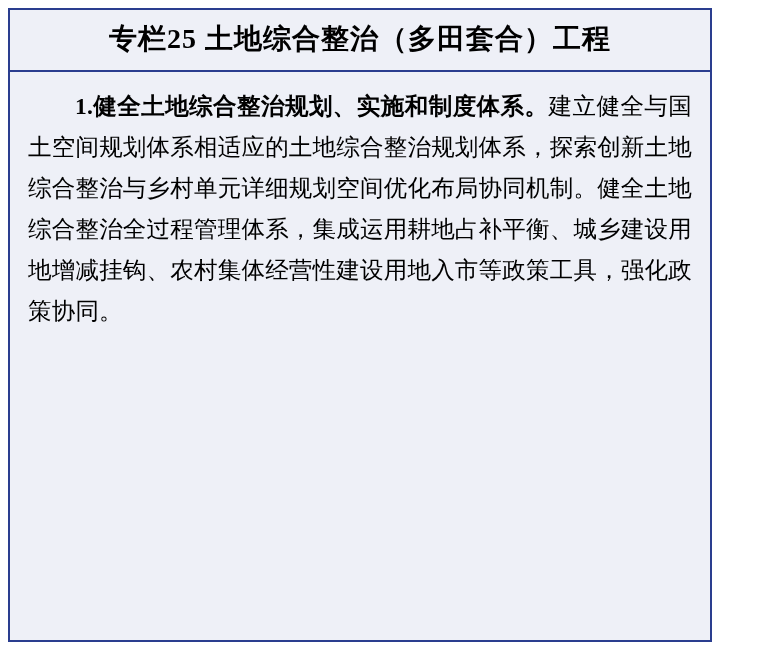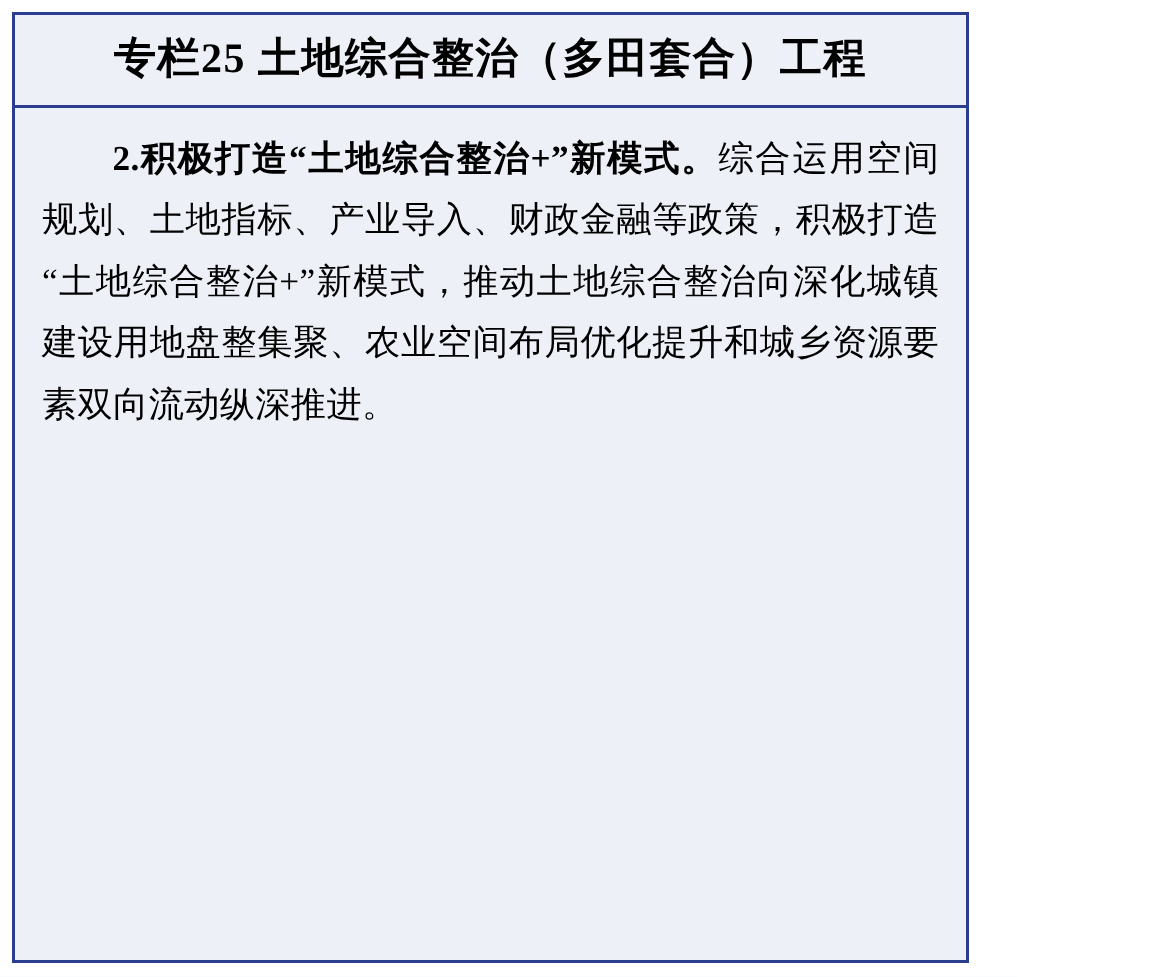--- a/index.html
+++ b/index.html
@@ -9,21 +9,21 @@
   }
   body {
     width: 768px;
     height: 651px;
     font-family: "Liberation Serif", "DejaVu Serif", serif;
   }
   .box {
     position: absolute;
     left: 8px;
     top: 8px;
-    width: 638px;
+    width: 704px;
     height: 634px;
     box-sizing: border-box;
     border: 2px solid #2a3d8f;
     background: #eef0f7;
     display: flex;
     flex-direction: column;
   }
   .title-bar {
     flex: 0 0 auto;
     border-bottom: 2px solid #2a3d8f;
@@ -61,20 +61,20 @@
 <body>
 
 <div class="box">
 
   <div class="title-bar">
     <span class="title-text">专栏25  土地综合整治（多田套合）工程</span>
   </div>
 
   <div class="body-area">
 
+    <p class="para">
+      <span class="lead">1.健全土地综合整治规划、实施和制度体系。</span><span>建立健全与国土空间规划体系相适应的土地综合整治规划体系，探索创新土地综合整治与乡村单元详细规划空间优化布局协同机制。健全土地综合整治全过程管理体系，集成运用耕地占补平衡、城乡建设用地增减挂钩、农村集体经营性建设用地入市等政策工具，强化政策协同。</span>
+    </p>
 
-    <p class="para">
-      <span class="lead">2.积极打造“土地综合整治+”新模式。</span><span>综合运用空间规划、土地指标、产业导入、财政金融等政策，积极打造“土地综合整治+”新模式，推动土地综合整治向深化城镇建设用地盘整集聚、农业空间布局优化提升和城乡资源要素双向流动纵深推进。</span>
-    </p>
 
 
   </div>
 </div>
 
 </body></html>

